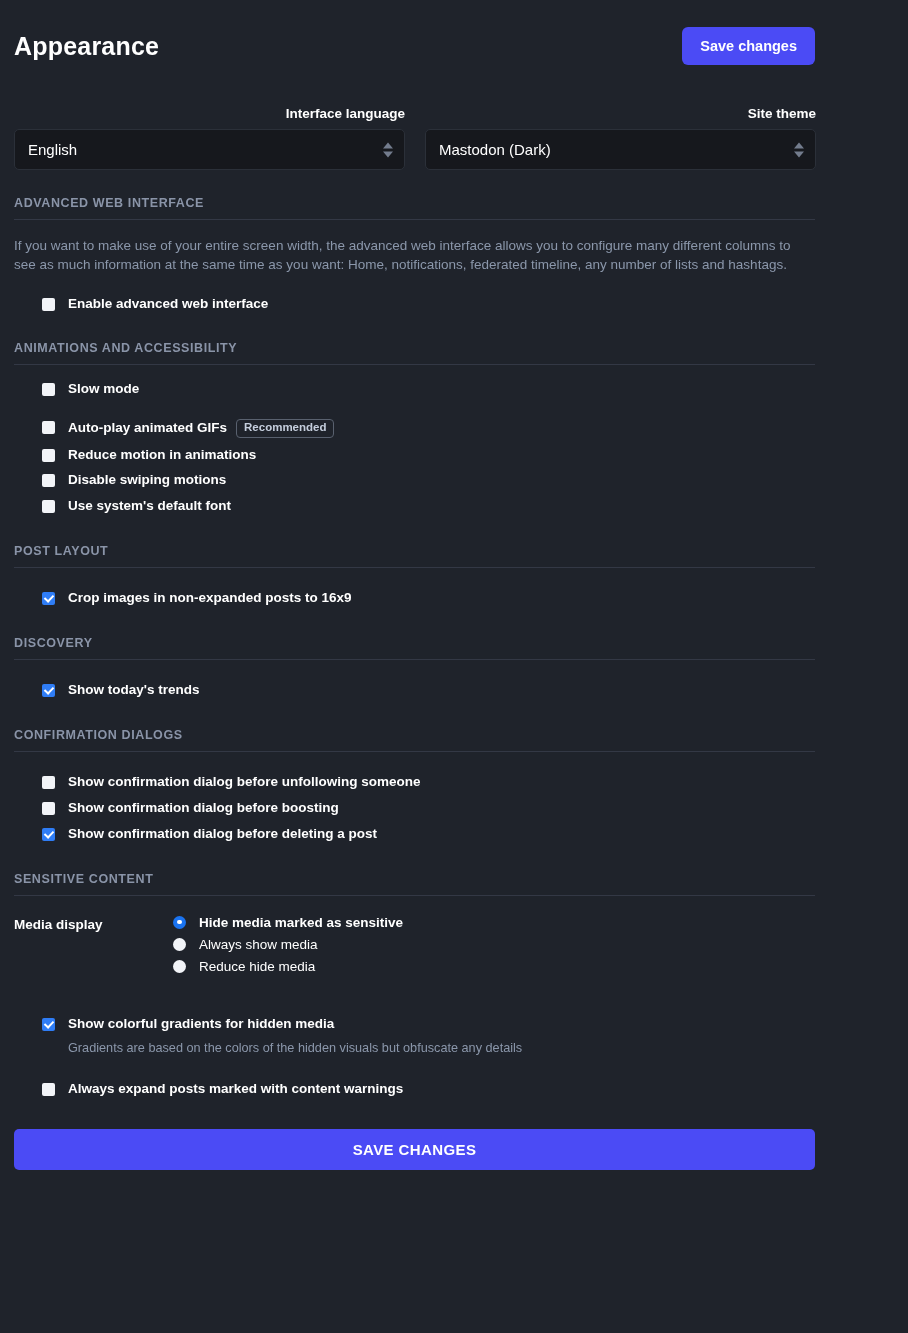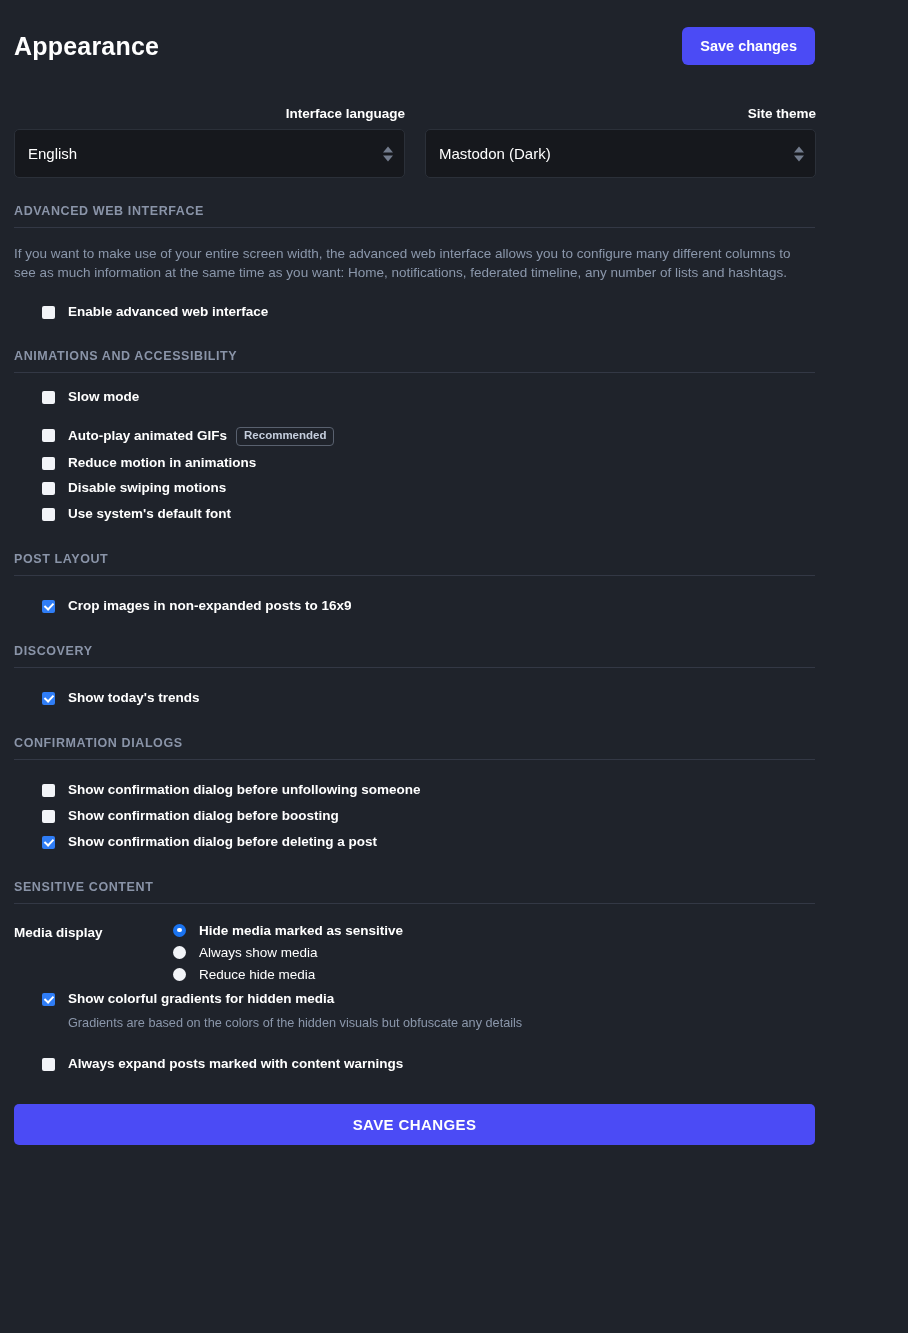--- a/index.html
+++ b/index.html
@@ -35,21 +35,21 @@
 
   
   .fields-row { display: flex; gap: 20px; margin-top: 28px; }
   .field { width: 391px; }
   .field-label {
     font-size: 13.5px; font-weight: bold; color: #ffffff;
     display: block; margin-bottom: 8px; text-align: right;
   }
   .select-wrap { position: relative; }
   .select-box {
-    width: 100%; height: 49px;
+    width: 100%; height: 41px;
     background: #16181d;
     border: 1px solid #2b3039;
     border-radius: 5px;
     color: #ffffff; font-size: 15px;
     font-family: "Liberation Sans", sans-serif;
     padding: 0 34px 0 13px;
     display: flex; align-items: center;
   }
   .stepper {
     position: absolute; right: 12px; top: 50%;
@@ -305,21 +305,21 @@
           <span class="rdot"></span>
           <span class="radio-label">Always show media</span>
         </div>
         <div class="radio-row">
           <span class="rdot"></span>
           <span class="radio-label">Reduce hide media</span>
         </div>
       </div>
     </div>
 
-    <div class="opt" style="margin-top:9px">
+    <div class="opt" style="margin-top:42px">
       <span class="cbox on"></span>
       <div class="opt-body">
         <div class="opt-label">Show colorful gradients for hidden media</div>
         <div class="opt-hint">Gradients are based on the colors of the hidden visuals but obfuscate any details</div>
       </div>
     </div>
 
     <div class="opt" style="margin-top:23px">
       <span class="cbox"></span>
       <div class="opt-body">

